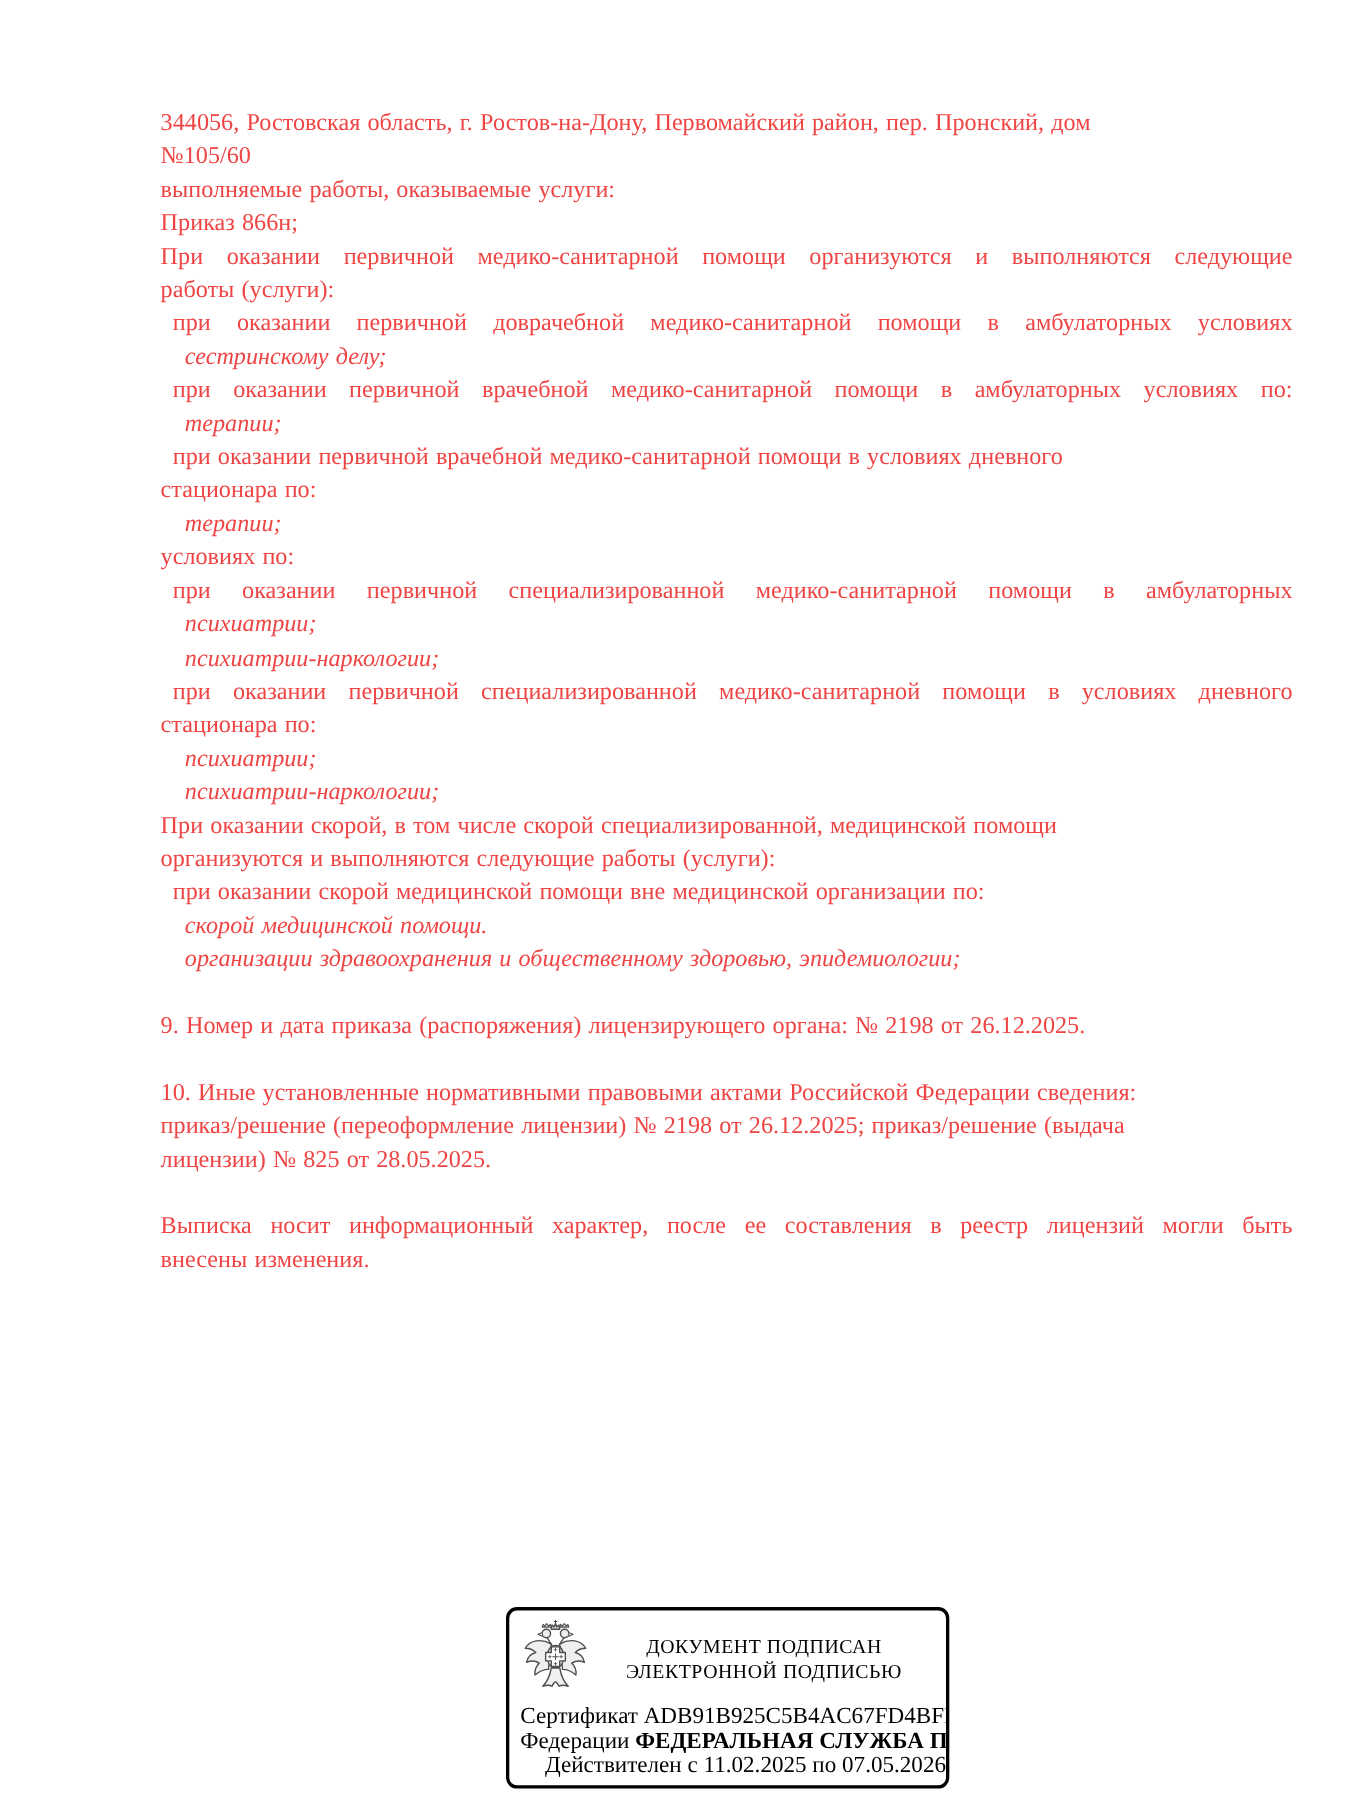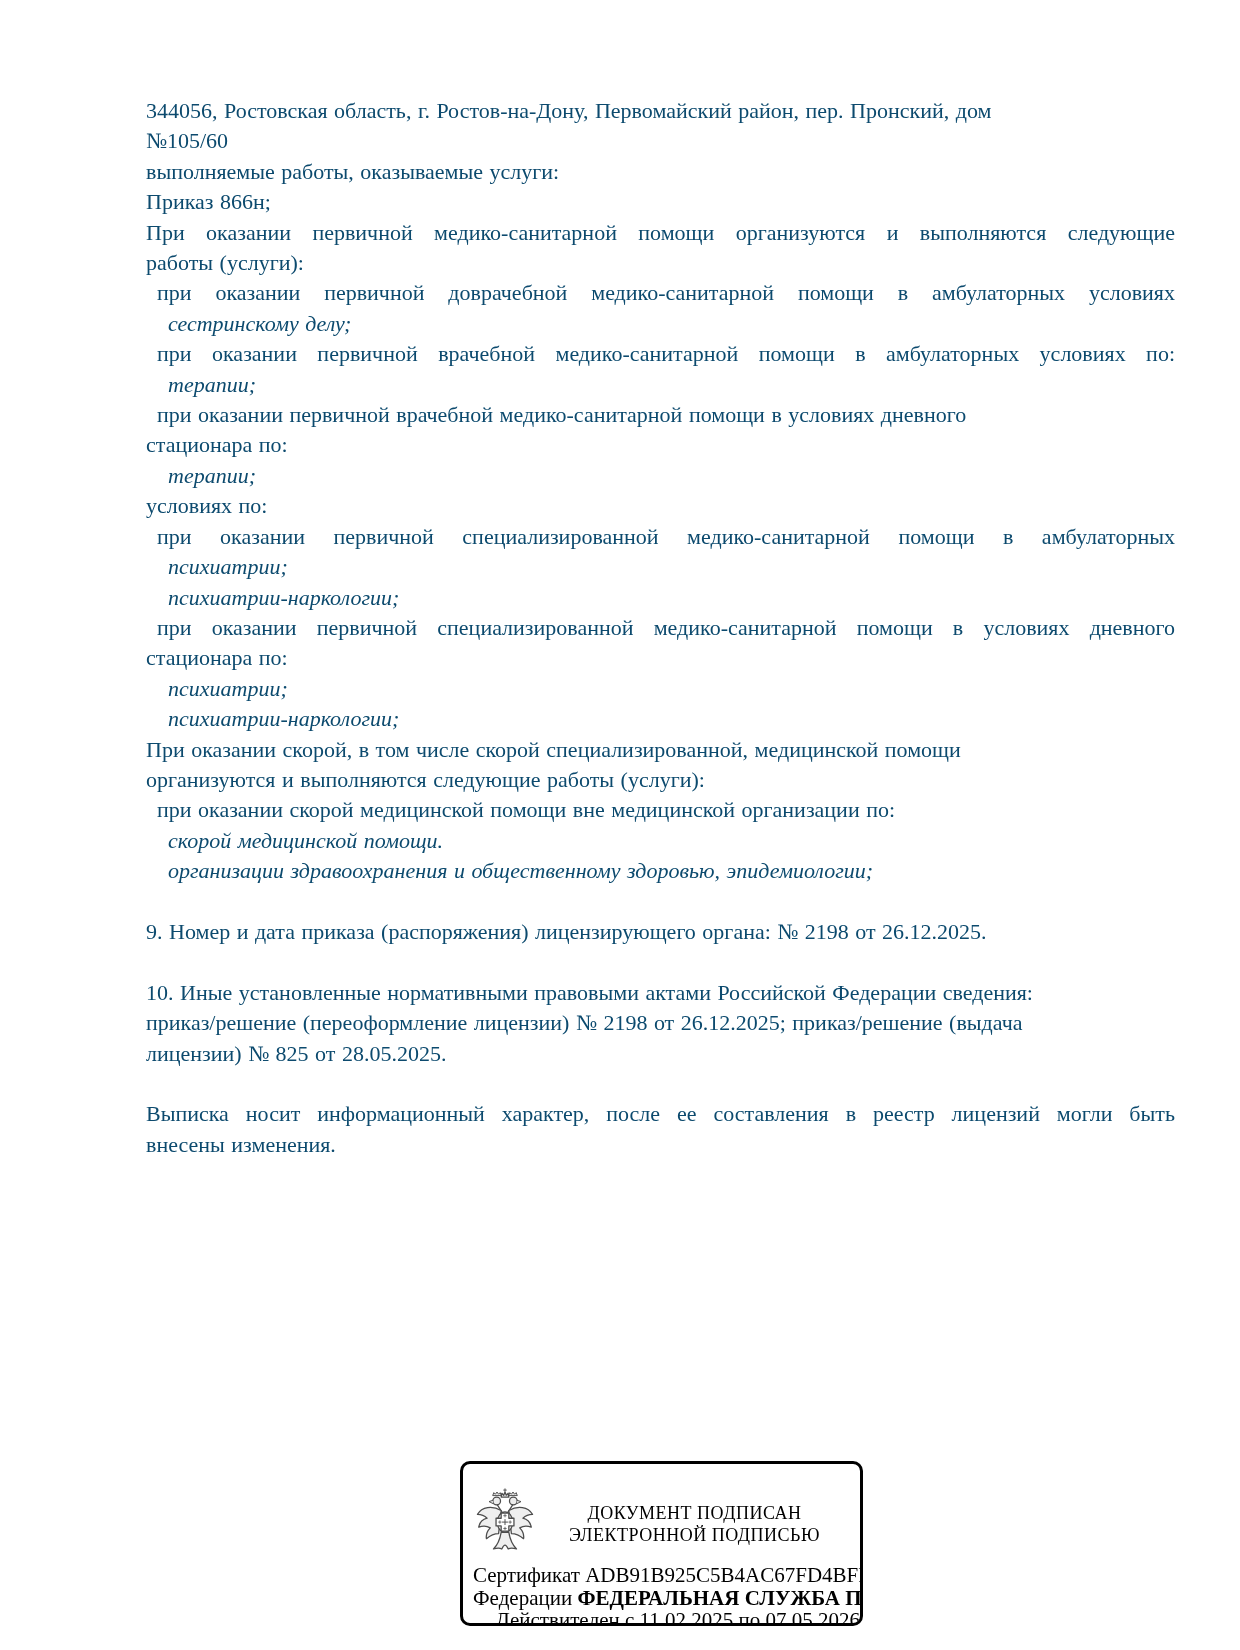--- a/index.html
+++ b/index.html
@@ -13,39 +13,39 @@
     overflow: hidden;
   }
   .doc {
     position: absolute;
     left: 146px;
     top: 96px;
     width: 1029px;
     font-size: 22px;
     line-height: 30.4px;
     word-spacing: 1px;
-    color: #0c4a6e;
+    color: #ef4444;
   }
   .line { min-height: 30.4px; white-space: nowrap; }
   .line.stretch { white-space: normal; text-align: justify; text-align-last: justify; }
   .ind-1 { padding-left: 11px; }
   .ind-2 { padding-left: 22px; font-style: italic; }
 
   .stamp {
     position: absolute;
     left: 460px;
     top: 1461px;
     width: 397px;
     height: 159px;
     border: 3px solid #000000;
     border-radius: 10px;
     overflow: hidden;
     background: #ffffff;
   }
-  .stamp-top { display: flex; align-items: flex-start; padding: 24px 8px 0 10px; justify-content: flex-end; }
+  .stamp-top { display: flex; align-items: flex-start; padding: 8px 8px 0 10px; justify-content: flex-end; }
   .emblem { width: 64px; height: 72px; flex: 0 0 auto; }
   .stamp-title {
     flex: 1;
     text-align: center;
     font-size: 18px;
     line-height: 22px;
     padding-top: 14px;
     letter-spacing: 0.5px;
   }
   .stamp-info {

